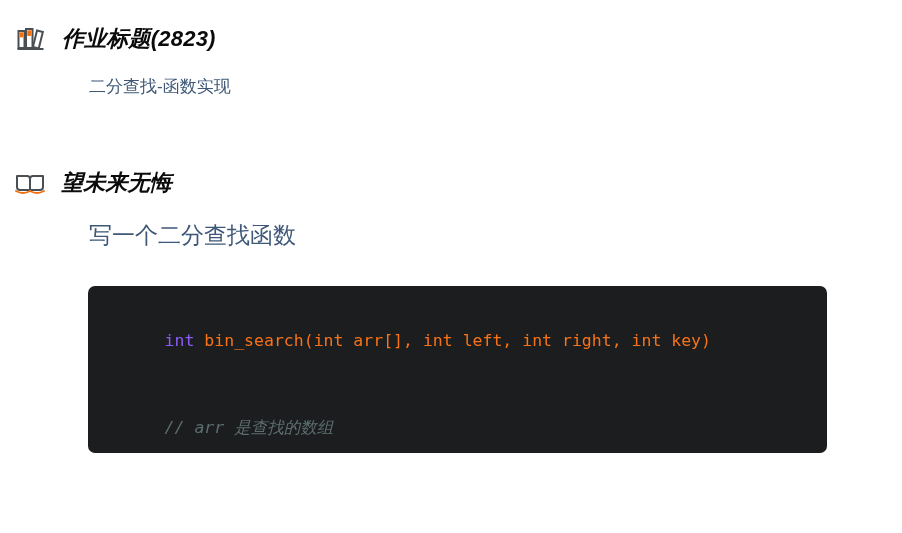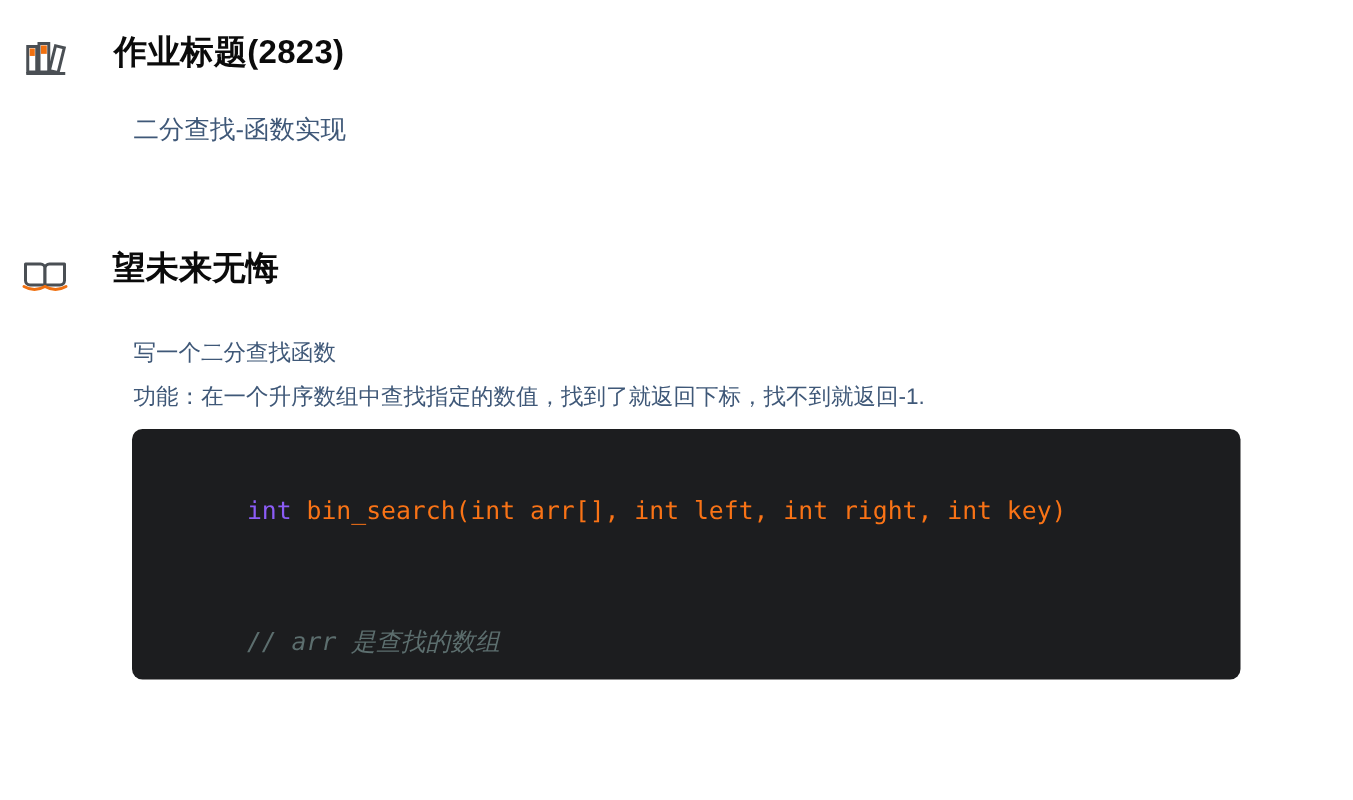--- a/index.html
+++ b/index.html
@@ -19,21 +19,23 @@
   .page {
     position: relative;
     width: 902px;
     height: 533px;
     box-sizing: border-box;
   }
 
   
   .section-head {
     display: flex;
-    gap: 28px;
+    align-items: center;
+    gap: 14px;
+    font-style: italic;
   }
   .section-head.title-head {
     position: absolute;
     left: 14px;
     top: 22px;
   }
   .section-head.content-head {
     position: absolute;
     left: 13px;
     top: 166px;
@@ -64,21 +66,21 @@
     color: #3f5878;
     line-height: 1.5;
     white-space: nowrap;
     text-align: right;
   }
 
   .desc-block {
     position: absolute;
     left: 89px;
     top: 221px;
-    font-size: 15px;
+    font-size: 23px;
     color: #3f5878;
     line-height: 29px;
   }
   .desc-line {
     white-space: nowrap;
   }
 
   
   .code-block {
     position: absolute;
@@ -151,21 +153,20 @@
         <path d="M30 10 h-10 a3 3 0 0 0 -3 3 v11 h10 a3 3 0 0 0 3 -3 z" fill="#ffffff" stroke="#4a4f54" stroke-width="2" stroke-linejoin="round"></path>
         <path d="M3 25 q7 4 14 0" fill="none" stroke="#f07010" stroke-width="2" stroke-linecap="round"></path>
         <path d="M31 25 q-7 4 -14 0" fill="none" stroke="#f07010" stroke-width="2" stroke-linecap="round"></path>
       </svg>
     </span>
     <span class="head-text">望未来无悔</span>
   </div>
 
   <div class="desc-block">
     <div class="desc-line">写一个二分查找函数</div>
-    <div class="desc-line">功能：在一个升序数组中查找指定的数值，找到了就返回下标，找不到就返回-1.</div>
   </div>
 
   <div class="code-block">
     <div class="code-line">
       <span class="tok-type">int</span><span class="tok-plain"> bin_search(int arr[], int left, int right, int key)</span>
     </div>
     <div class="code-line">
       <span class="tok-comment">// arr 是查找的数组</span>
     </div>
 

